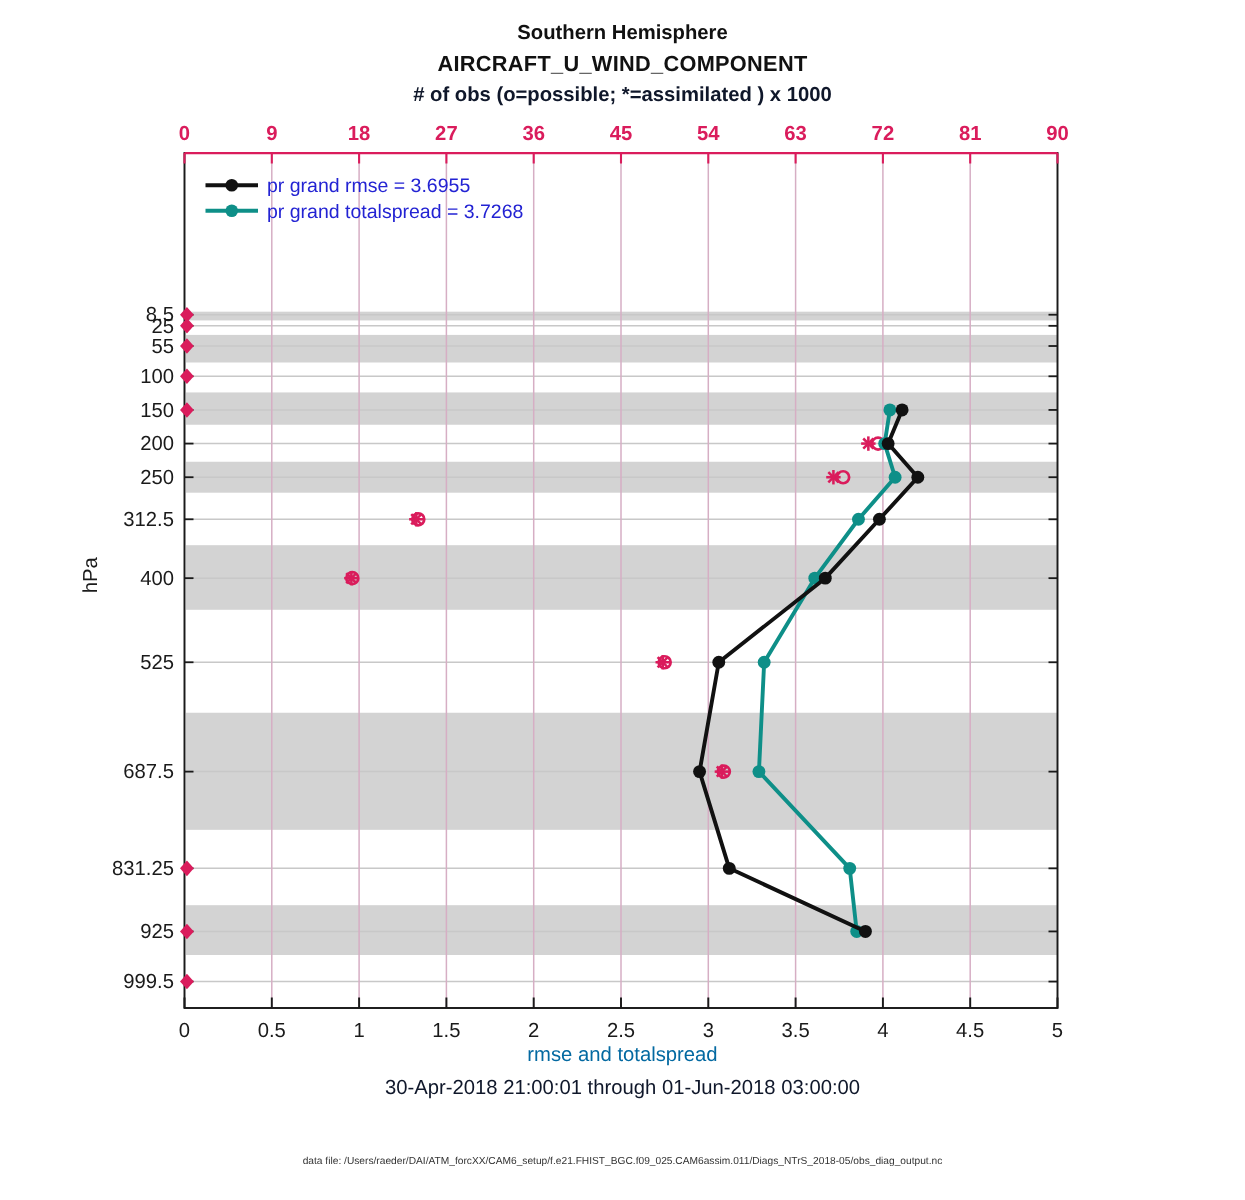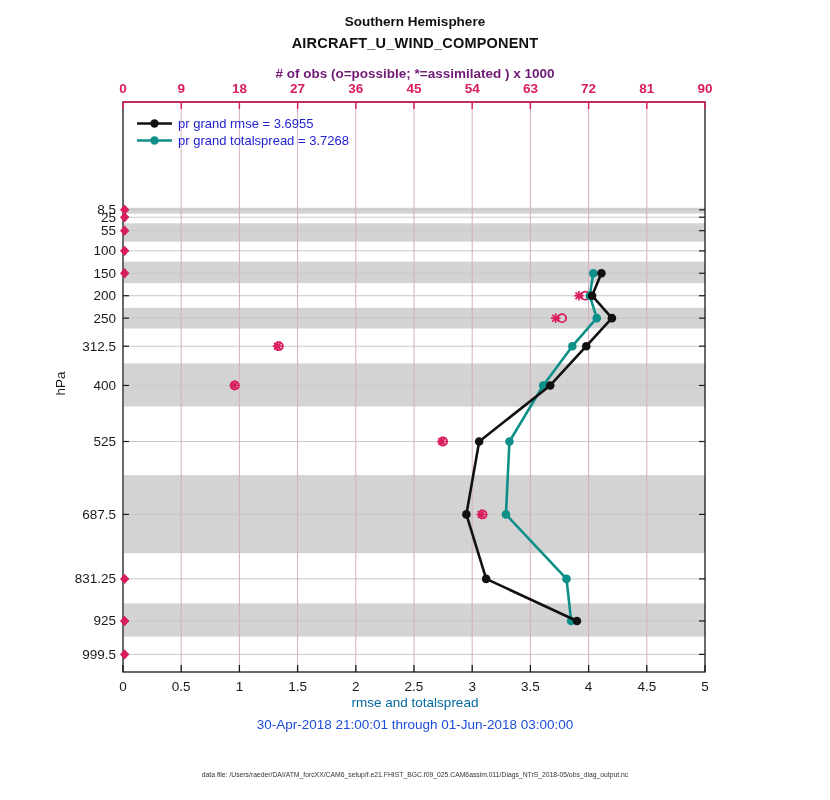--- a/index.html
+++ b/index.html
@@ -1,23 +1,23 @@
 <!DOCTYPE html>
 <html><head>
 <meta charset="utf-8">
 <style>
   html,body{margin:0;padding:0;background:#ffffff;}
   .page{position:relative;width:830px;height:800px;background:#fff;overflow:hidden;
         font-family:"Liberation Sans","DejaVu Sans",sans-serif;}
   .abs{position:absolute;left:0;width:830px;text-align:center;}
   .title1{top:14px;font-size:13.5px;font-weight:bold;color:#111;}
   .title2{top:35px;font-size:14.5px;font-weight:bold;color:#111;letter-spacing:.2px;}
-  .obslabel{top:66px;font-size:13.5px;font-weight:bold;color:#701a75;}
+  .obslabel{top:55px;font-size:13.5px;font-weight:bold;color:#0f172a;}
   .xlab{top:695px;font-size:13.5px;color:#0369a1;}
-  .daterange{top:717px;font-size:13.5px;color:#1d4ed8;}
+  .daterange{top:717px;font-size:13.5px;color:#0f172a;}
   .caption{top:771px;font-size:6.8px;color:#333;}
   .ylab{position:absolute;left:30px;top:376px;width:60px;text-align:center;
         font-size:13.5px;color:#1a1a1a;transform:rotate(-90deg);transform-origin:center;}
   svg{position:absolute;left:0;top:0;}
   text{font-family:"Liberation Sans","DejaVu Sans",sans-serif;}
 </style>
 </head>
 <body>
 
 <div class="page">

